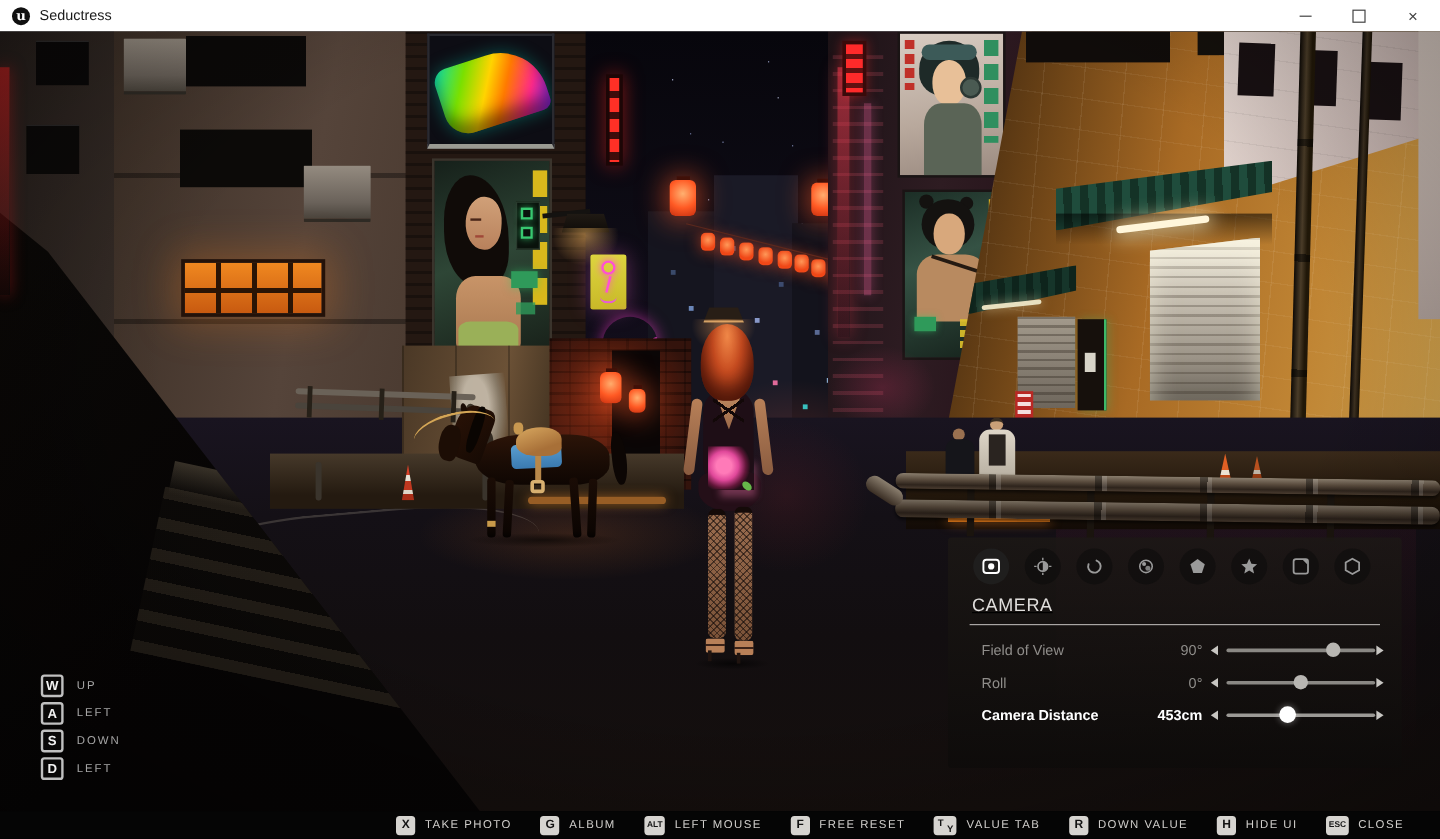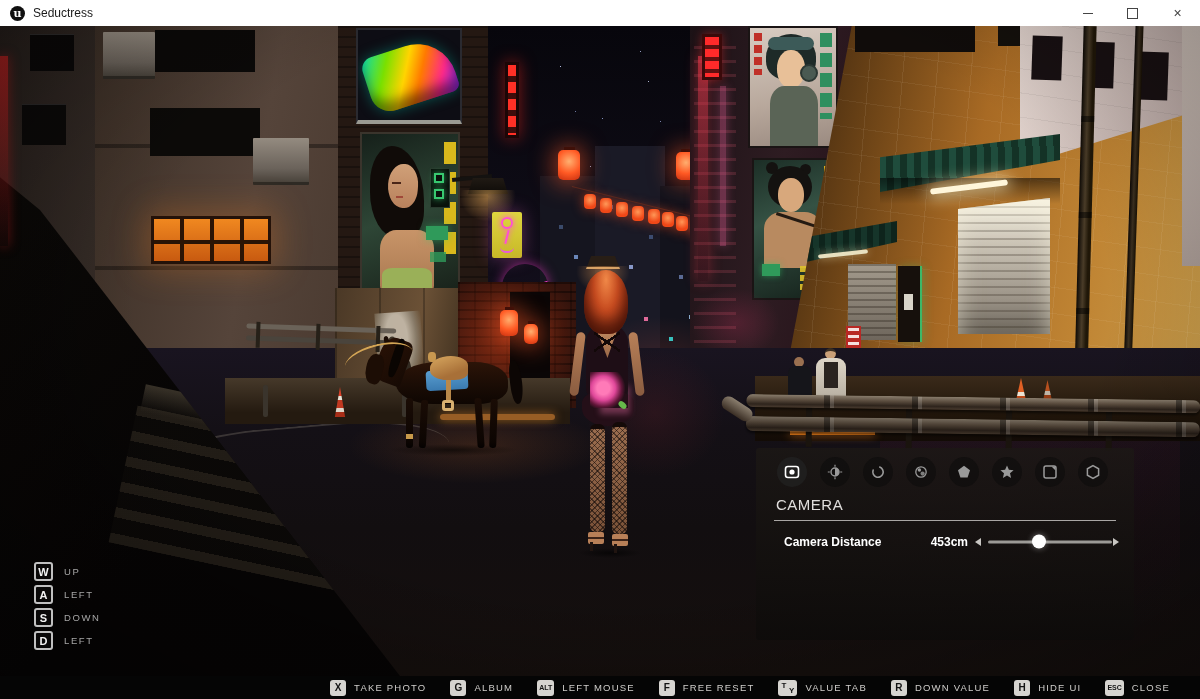--- a/index.html
+++ b/index.html
@@ -316,22 +316,22 @@
   .edge-red{left:0;top:30px;width:8px;height:190px;background:linear-gradient(180deg,rgba(200,30,30,.7),rgba(120,10,10,.1));box-shadow:0 0 12px rgba(220,30,30,.5);}
   .vignette{inset:0;background:radial-gradient(ellipse at 52% 42%,transparent 55%,rgba(0,0,0,.38) 100%);pointer-events:none;}
   
   .move-hints{position:absolute;left:34px;top:562px;z-index:40;}
   .mh-row{display:flex;align-items:center;gap:11px;margin-bottom:4px;height:19px;}
   .mk{width:19px;height:19px;border:2px solid rgba(225,225,225,.85);border-radius:3px;box-sizing:border-box;
     background:rgba(18,18,18,.4);color:#f2f2f2;font-size:11px;font-weight:bold;
     display:flex;align-items:center;justify-content:center;}
   .ml{color:rgba(205,205,205,.8);font-size:9.5px;letter-spacing:1.6px;}
   
-  .camera-panel{position:absolute;left:756px;top:448px;width:378px;height:192px;z-index:40;border-radius:3px;
-    background:linear-gradient(180deg,rgba(28,24,21,.8),rgba(13,11,10,.84));}
+  .camera-panel{position:absolute;left:790px;top:448px;width:378px;height:192px;z-index:40;border-radius:3px;
+    background:linear-gradient(180deg,rgba(28,24,21,.8),rgba(13,11,10,.84));text-decoration:underline;}
   .tabs{display:flex;gap:13px;padding:9px 0 0 21px;}
   .tab{width:30px;height:30px;border-radius:50%;background:rgba(10,10,10,.5);
     display:flex;align-items:center;justify-content:center;color:#9a9a9a;}
   .tab.selected{background:rgba(34,34,34,.7);color:#ffffff;}
   .tab svg{width:16px;height:16px;display:block;}
   .panel-title{margin:9px 0 0 20px;font-size:15px;letter-spacing:.5px;color:#e0dedc;}
   .panel-divider{height:1px;background:rgba(195,193,190,.85);margin:7px 18px 0 18px;}
   .rows{margin-top:7px;}
   .crow{position:relative;height:27px;}
   .crow .lbl{position:absolute;left:28px;top:50%;transform:translateY(-50%);font-size:12px;color:#8f8d8a;}
@@ -687,21 +687,39 @@
       <svg viewBox="0 0 16 16">
           <polygon points="8,1.6 13.6,4.8 13.6,11.2 8,14.4 2.4,11.2 2.4,4.8" fill="none" stroke="currentColor" stroke-width="1.5"></polygon>
         </svg>
     </div>
   </div>
 
   <div class="panel-title">CAMERA</div>
   <div class="panel-divider"></div>
 
   <div class="rows">
-
+    <div class="crow">
+      <span class="lbl">Field of View</span>
+      <span class="val">90°</span>
+      <span class="arw left"></span>
+      <div class="track">
+        <div class="handle" style="left: 72%;"></div>
+      </div>
+      <span class="arw right"></span>
+    </div>
+
+    <div class="crow">
+      <span class="lbl">Roll</span>
+      <span class="val">0°</span>
+      <span class="arw left"></span>
+      <div class="track">
+        <div class="handle" style="left: 50%;"></div>
+      </div>
+      <span class="arw right"></span>
+    </div>
 
     <div class="crow active">
       <span class="lbl">Camera Distance</span>
       <span class="val">453cm</span>
       <span class="arw left"></span>
       <div class="track">
         <div class="handle" style="left: 41%;"></div>
       </div>
       <span class="arw right"></span>
     </div>

